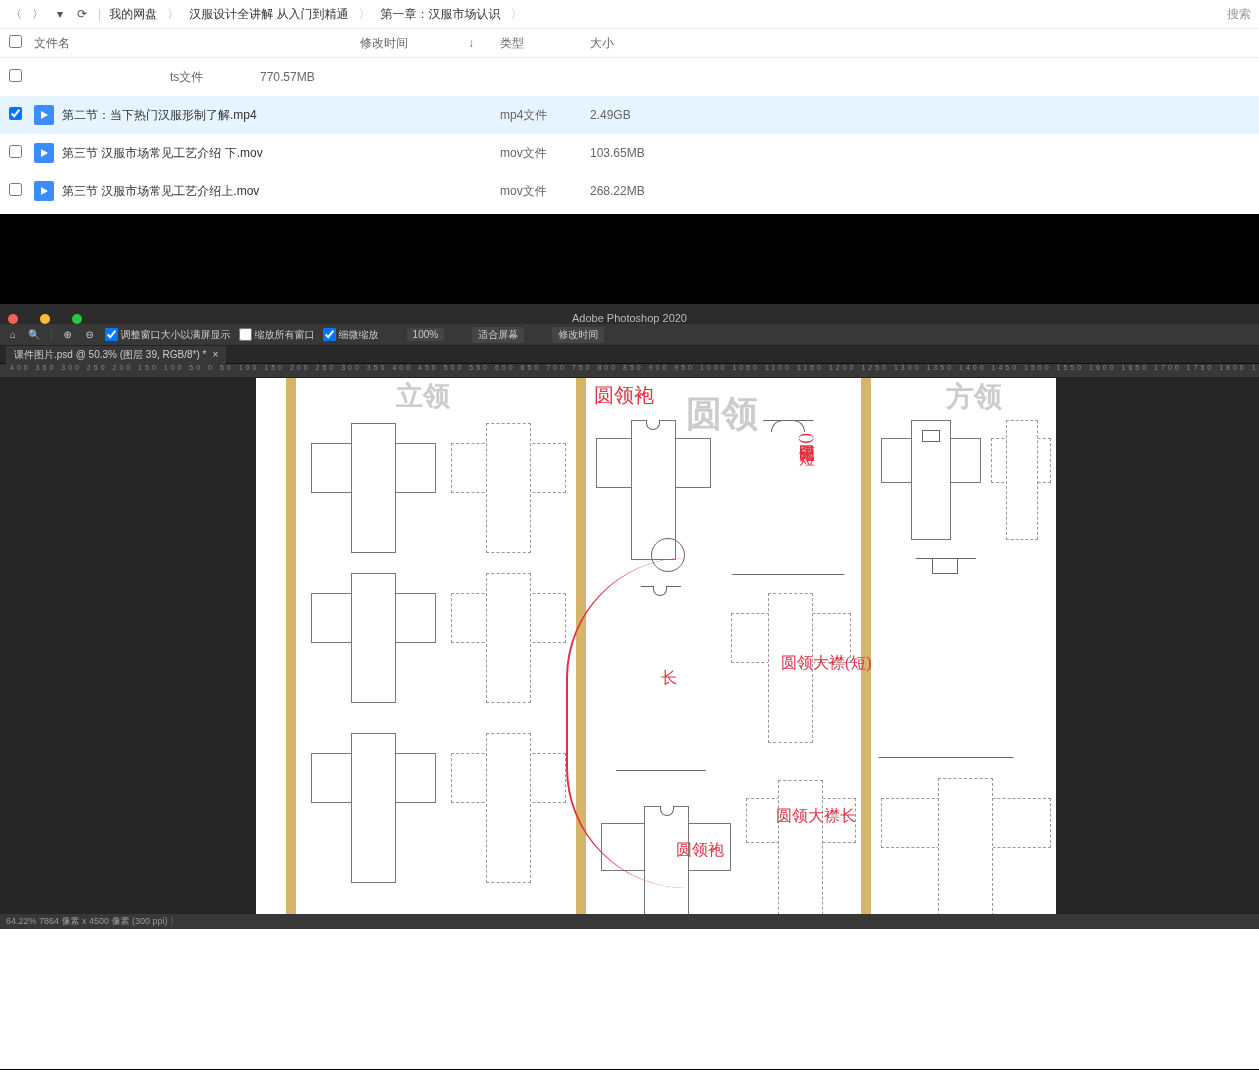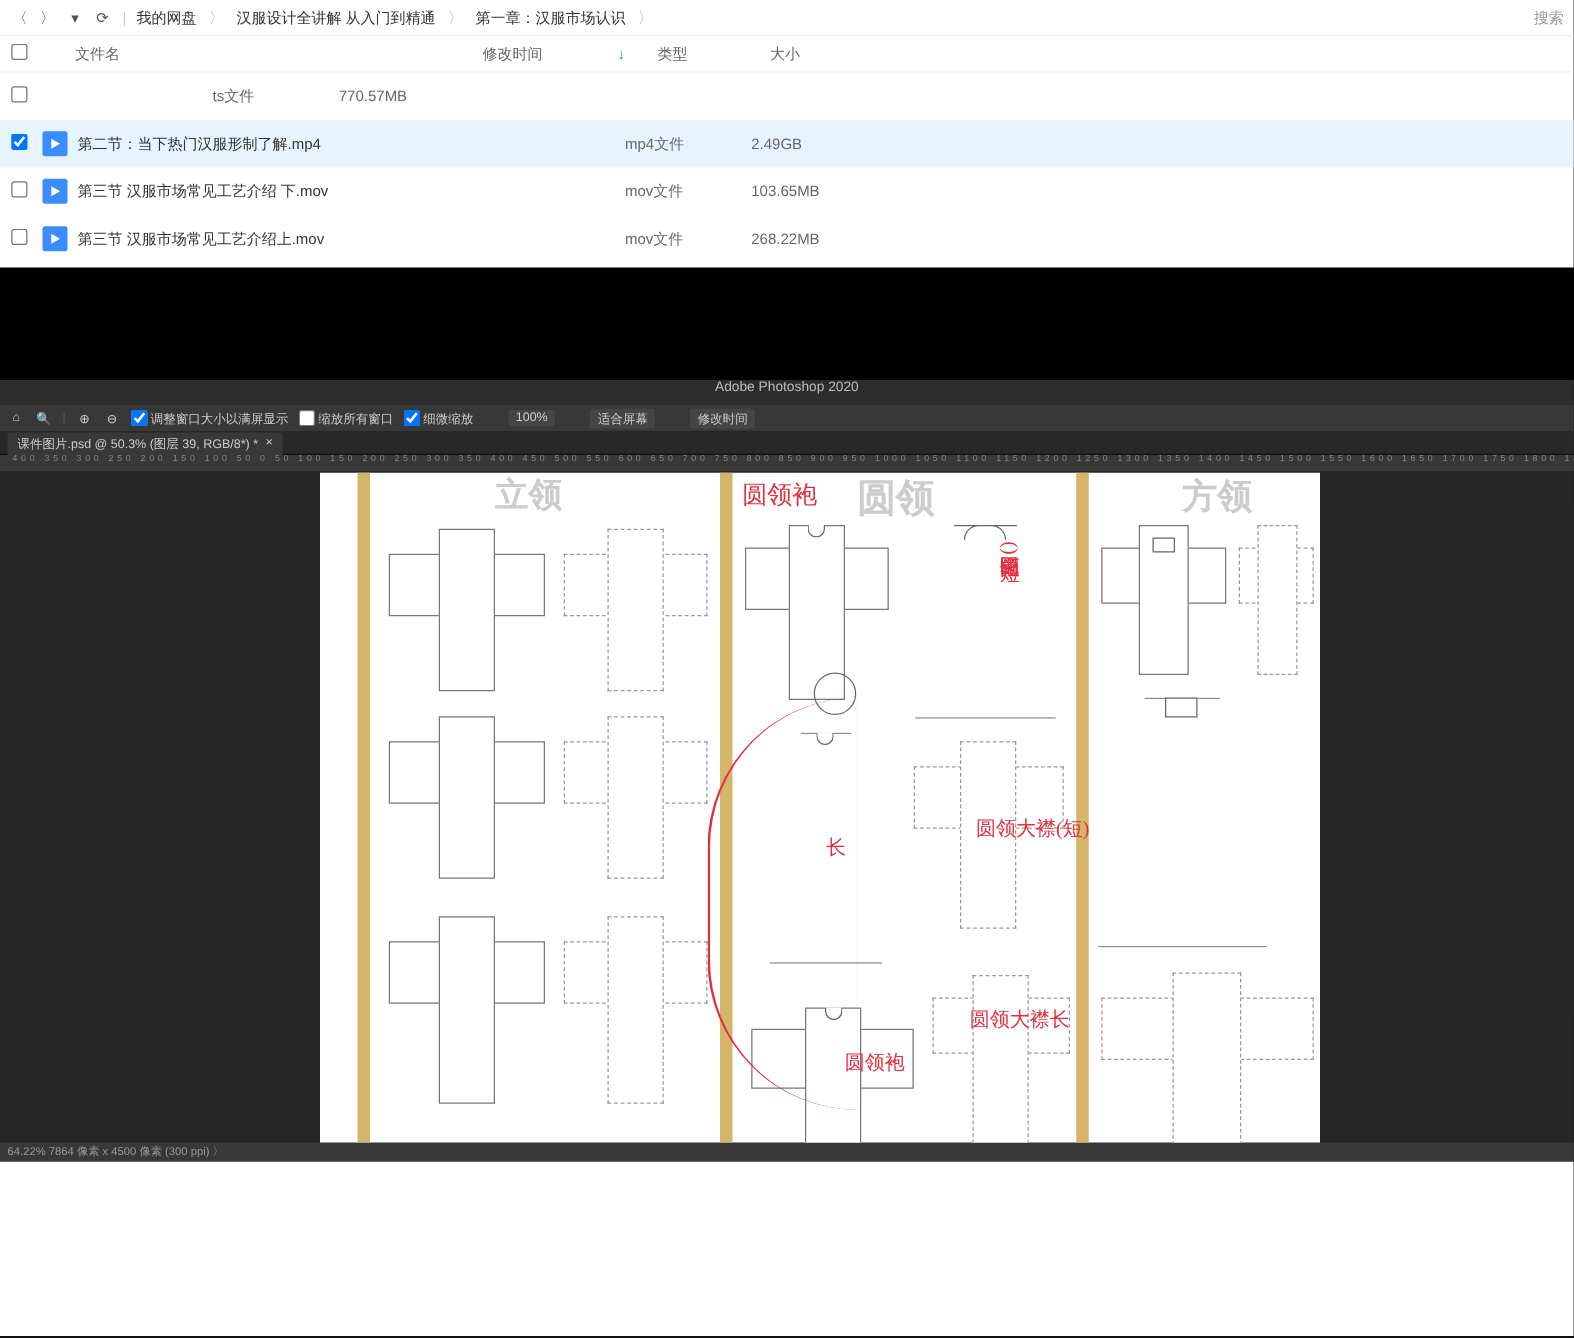--- a/index.html
+++ b/index.html
@@ -7,40 +7,40 @@
   
   .file-browser { background: #fff; height: 214px; }
   .fb-toolbar { height: 28px; display: flex; align-items: center; padding: 0 8px; color: #333; font-size: 12px; gap: 6px; }
   .fb-toolbar .nav-btn { width: 16px; height: 16px; display: flex; align-items: center; justify-content: center; cursor: pointer; color: #555; }
   .fb-toolbar .sep { color: #ccc; margin: 0 2px; }
   .fb-toolbar .crumb { cursor: pointer; color: #333; }
   .fb-toolbar .chev { color: #aaa; margin: 0 4px; }
   .fb-search { position: absolute; right: 8px; top: 6px; color: #999; font-size: 12px; }
   .fb-header { display: flex; height: 30px; align-items: center; border-top: 1px solid #eee; border-bottom: 1px solid #eee; font-size: 12px; color: #666; }
   .fb-header .col-check { width: 30px; text-align: center; }
-  .fb-header .col-name { width: 330px; padding-left: 4px; margin-left: 26px; }
+  .fb-header .col-name { width: 330px; padding-left: 4px; }
   .fb-header .col-mtime { width: 140px; }
   .fb-header .col-type { width: 90px; }
   .fb-header .col-size { width: 90px; }
   .fb-header .sort-arrow { color: #1296db; margin-left: 60px; }
   .fb-row { display: flex; height: 38px; align-items: center; font-size: 12px; color: #333; }
   .fb-row.selected { background: #e6f4ff; }
   .fb-row .col-check { width: 30px; text-align: center; }
   .fb-row .file-icon { width: 20px; height: 20px; background:#3b8cff; border-radius: 2px; margin-right: 8px; display: inline-flex; align-items: center; justify-content: center; }
   .fb-row .file-icon svg { fill: #fff; }
   .fb-row .col-name { width: 330px; display: flex; align-items: center; padding-left: 4px; }
   .fb-row .col-mtime { width: 140px; color:#666; }
   .fb-row .col-type { width: 90px; color:#666; }
-  .fb-row .col-size { width: 90px; color:#666;margin-left:11px; }
+  .fb-row .col-size { width: 90px; color:#666; }
   input[type=checkbox] { width: 13px; height: 13px; }
   
   .gap { height: 90px; background:#000; }
   
   .ps-window { background:#323232; color:#ccc; font-size:11px; position:relative; height:625px; display:flex; flex-direction:column; }
-  .ps-traffic { height:20px; display:flex; align-items:flex-start; padding-left:8px; gap:22px; background:#2c2c2c; position:relative;flex-direction:column; }
+  .ps-traffic { height:20px; display:flex; align-items:flex-end; padding-left:8px; gap:22px; background:#2c2c2c; position:relative; }
   .ps-traffic .dot { width:10px; height:10px; border-radius:50%; }
   .ps-traffic .red { background:#ff5f57; } .ps-traffic .yellow { background:#febc2e; } .ps-traffic .green{ background:#28c840; }
   .ps-title { position:absolute; left:0; right:0; text-align:center; color:#bbb; font-size:11px; }
   .ps-optbar { height:22px; background:#383838; display:flex; align-items:center; gap:8px; padding:0 6px; color:#ccc; font-size:10px; border-bottom:1px solid #222; }
   .ps-optbar .icon { width:14px; height:14px; display:inline-flex; align-items:center; justify-content:center; }
   .ps-optbar .chk { display:flex; align-items:center; gap:3px; }
   .ps-optbar .btn { background:#454545; padding:1px 6px; border-radius:2px; cursor:pointer;margin-left:20px; }
   .ps-tabbar { height:18px; background:#282828; display:flex; align-items:center; padding-left:6px; font-size:10px; color:#ccc; border-bottom:1px solid #111; }
   .ps-tabbar .doc-tab { background:#383838; padding:2px 8px; border-radius:2px 2px 0 0; display:flex; align-items:center; gap:6px; }
   .ps-body { flex:1; display:flex; min-height:0; }
@@ -178,21 +178,21 @@
       <div class="ps-ruler-h">400  350  300  250  200  150  100  50  0  50  100  150  200  250  300  350  400  450  500  550  600  650  700  750  800  850  900  950  1000 1050 1100 1150 1200 1250 1300 1350 1400 1450 1500 1550 1600 1650 1700 1750 1800 1850 1900</div>
       <div class="ps-canvas">
         <div class="artboard">
 
           <div class="col-divider" style="left:30px"></div>
           <div class="col-divider" style="left:320px"></div>
           <div class="col-divider" style="left:605px"></div>
 
           <div class="hanzi" style="left:140px; top:0; font-size:27px;">立领</div>
           <div class="red-note" style="left:338px; top:4px; font-size:20px;">圆领袍</div>
-          <div class="hanzi" style="left:430px; top:0; font-size:31px;font-family:Liberation Serif, serif;">圆领</div>
+          <div class="hanzi" style="left:430px; top:12px; font-size:36px;font-family:Liberation Serif, serif;">圆领</div>
           <div class="hanzi" style="left:690px; top:0; font-size:28px;">方领</div>
 
           <div>
             <div class="garment" style="left:55px; top:65px; width:125px; height:50px;"></div>
             <div class="garment" style="left:95px; top:45px; width:45px; height:130px;"></div>
             <div class="garment dashed" style="left:195px; top:65px; width:115px; height:50px;"></div>
             <div class="garment dashed" style="left:230px; top:45px; width:45px; height:130px;"></div>
           </div>
           <div>
             <div class="garment" style="left:55px; top:215px; width:125px; height:50px;"></div>

